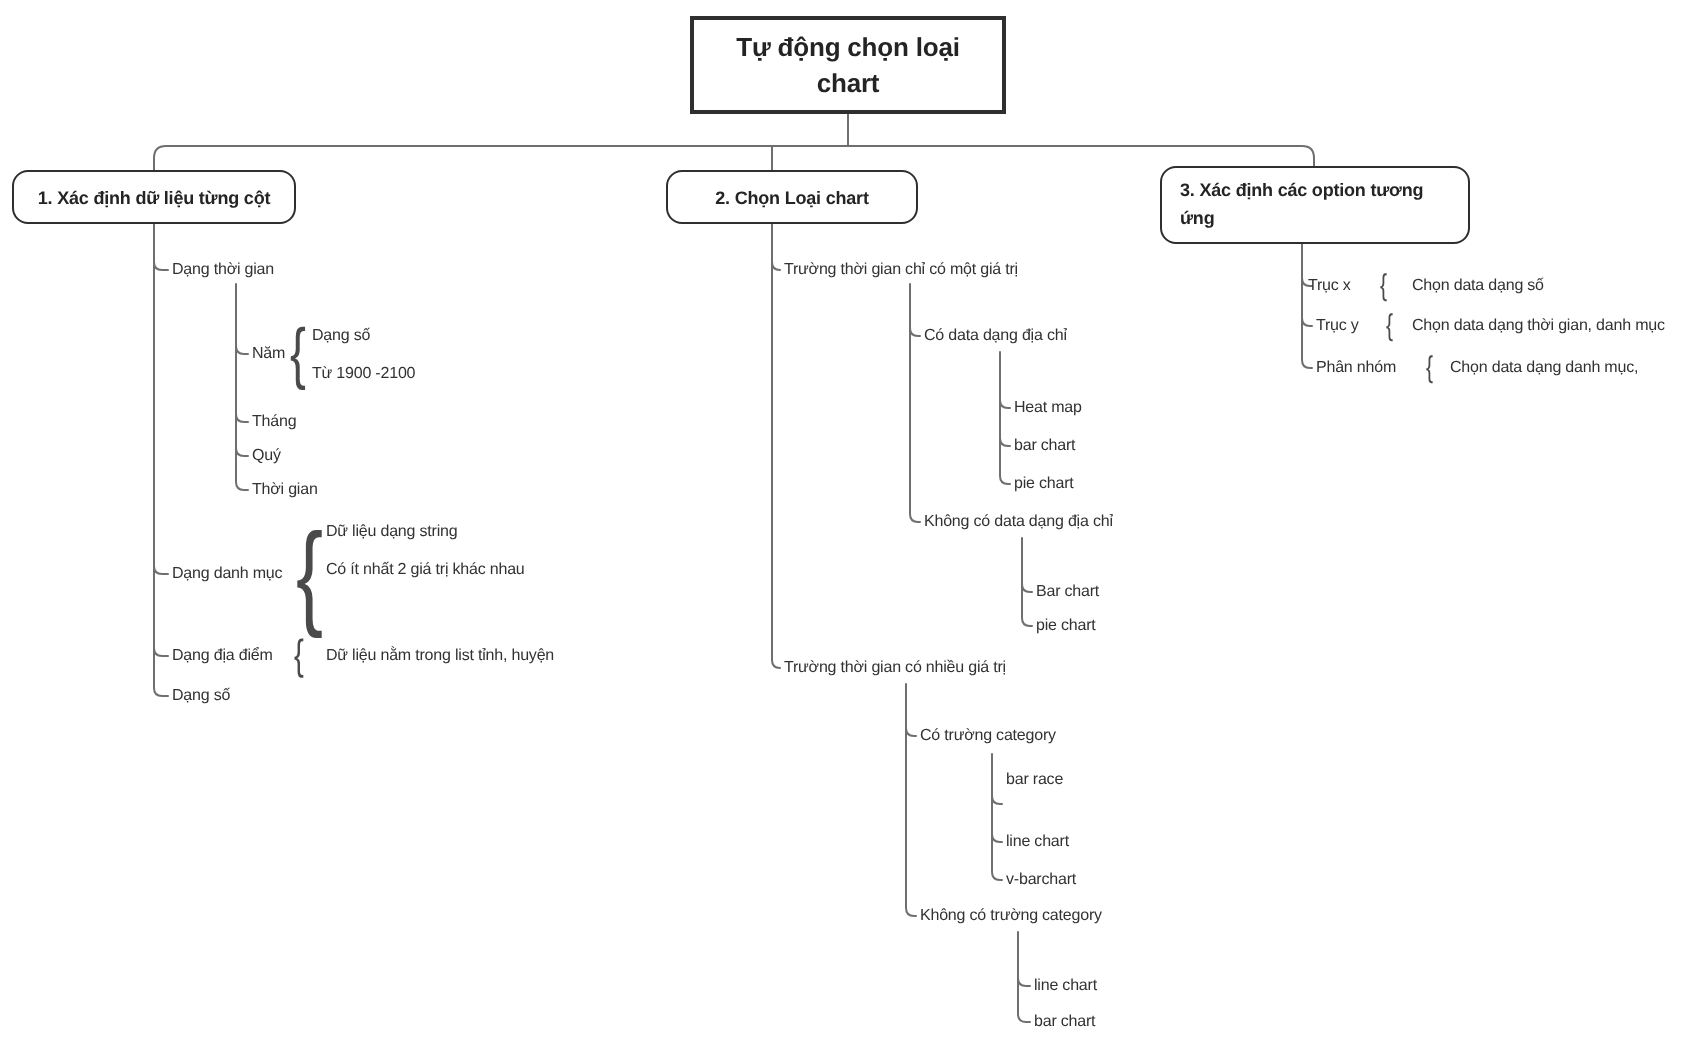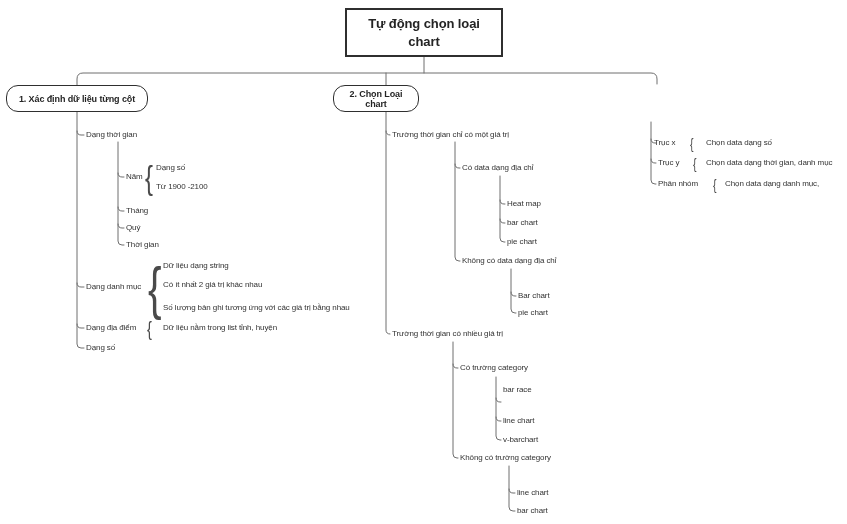--- a/index.html
+++ b/index.html
@@ -3,21 +3,21 @@
 <meta charset="utf-8">
 <style>
   html,body{margin:0;padding:0;background:#ffffff;}
   body{font-family:"Liberation Sans","DejaVu Sans",sans-serif;}
   .canvas{position:relative;width:847px;height:524px;background:#ffffff;overflow:hidden;}
   .connectors{position:absolute;left:0;top:0;}
   .box{position:absolute;box-sizing:border-box;display:flex;align-items:center;justify-content:center;
        background:#fff;border:1.5px solid #2f2f2f;border-radius:8px;font-weight:700;color:#242424;
        text-align:center;letter-spacing:-0.1px;}
   .box.root{border-width:2px;border-radius:0;font-size:13px;line-height:1.35;padding:2px 8px;}
-  .box.branch{font-size:9px;padding:2px 5px;border-radius:12px;}
+  .box.branch{font-size:9px;padding:2px 5px;}
   .box.branch.left-align{justify-content:flex-start;text-align:left;padding:2px 9px;line-height:1.55;}
   .lbl{position:absolute;transform:translateY(-50%);white-space:nowrap;font-size:8px;font-weight:400;
        color:#323232;letter-spacing:-0.1px;line-height:1.2;}
   .lbl.wrap{white-space:normal;width:190px;line-height:1.45;}
   .brace{position:absolute;transform:translateY(-50%) scaleX(0.7);transform-origin:left center;
          font-weight:400;color:#4a4a4a;line-height:1;white-space:nowrap;}
 </style>
 </head>
 <body>
 
@@ -58,35 +58,35 @@
     <path d="M509 466 V507 Q509 511 513 511 H515"></path>
     <path d="M509 489 Q509 493 513 493 H515"></path>
 
     <path d="M651 122 V180 Q651 184 655 184 H656"></path>
     <path d="M651 139 Q651 143 655 143 H656"></path>
     <path d="M651 159 Q651 163 655 163 H656"></path>
   </svg>
 
   <div class="box root" style="left:345px;top:8px;width:158px;height:49px">Tự động chọn loại chart</div>
   <div class="box branch" style="left:6px;top:85px;width:142px;height:27px">1. Xác định dữ liệu từng cột</div>
-  <div class="box branch" style="left:333px;top:85px;width:86px;height:27px">2. Chọn Loại chart</div>
+  <div class="box branch" style="left:333px;top:85px;width:126px;height:27px">2. Chọn Loại chart</div>
+  <div class="box branch left-align" style="left:580px;top:83px;width:155px;height:39px">3. Xác định các option tương ứng</div>
 
   <div class="lbl" style="left:86px;top:135px">Dạng thời gian</div>
   <div class="lbl" style="left:126px;top:177px">Năm</div>
   <span class="brace" style="left:145px;top:177px;font-size:34px">{</span>
   <div class="lbl" style="left:156px;top:168px">Dạng số</div>
   <div class="lbl" style="left:156px;top:187px">Từ 1900 -2100</div>
   <div class="lbl" style="left:126px;top:211px">Tháng</div>
   <div class="lbl" style="left:126px;top:228px">Quý</div>
   <div class="lbl" style="left:126px;top:245px">Thời gian</div>
   <div class="lbl" style="left:86px;top:287px">Dạng danh mục</div>
   <span class="brace" style="left:148px;top:288px;font-size:58px">{</span>
   <div class="lbl" style="left:163px;top:266px">Dữ liệu dạng string</div>
   <div class="lbl" style="left:163px;top:285px">Có ít nhất 2 giá trị khác nhau</div>
-  <div class="lbl wrap" style="left:163px;top:308px">Số lượng bản ghi tương ứng với các giá trị bằng nhau</div>
   <div class="lbl" style="left:86px;top:328px">Dạng địa điểm</div>
   <span class="brace" style="left:147px;top:328px;font-size:21px">{</span>
   <div class="lbl" style="left:163px;top:328px">Dữ liệu nằm trong list tỉnh, huyện</div>
   <div class="lbl" style="left:86px;top:348px">Dạng số</div>
 
   <div class="lbl" style="left:392px;top:135px">Trường thời gian chỉ có một giá trị</div>
   <div class="lbl" style="left:462px;top:168px">Có data dạng địa chỉ</div>
   <div class="lbl" style="left:507px;top:204px">Heat map</div>
   <div class="lbl" style="left:507px;top:223px">bar chart</div>
   <div class="lbl" style="left:507px;top:242px">pie chart</div>

